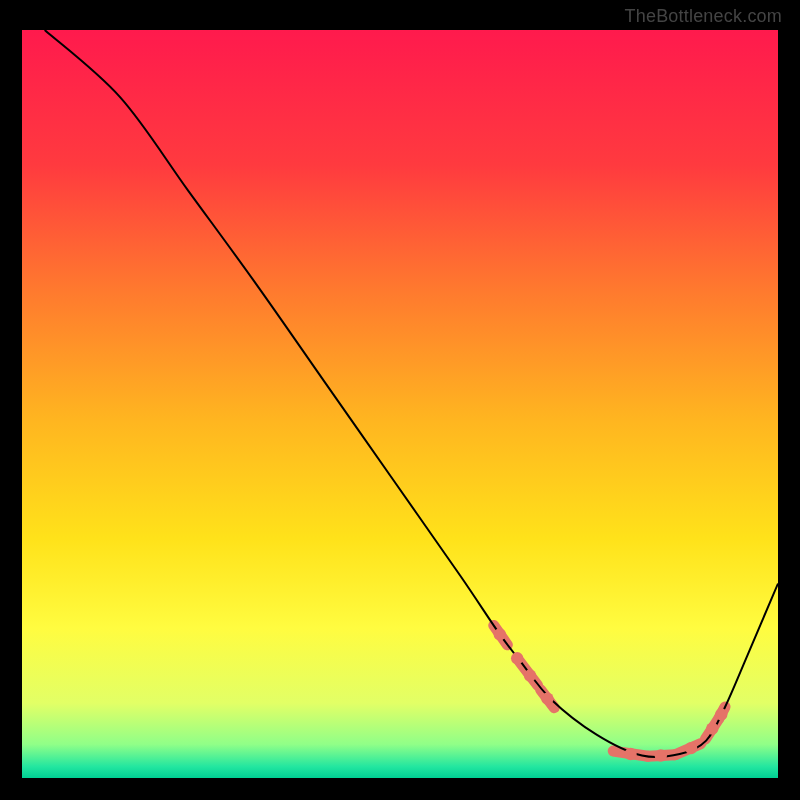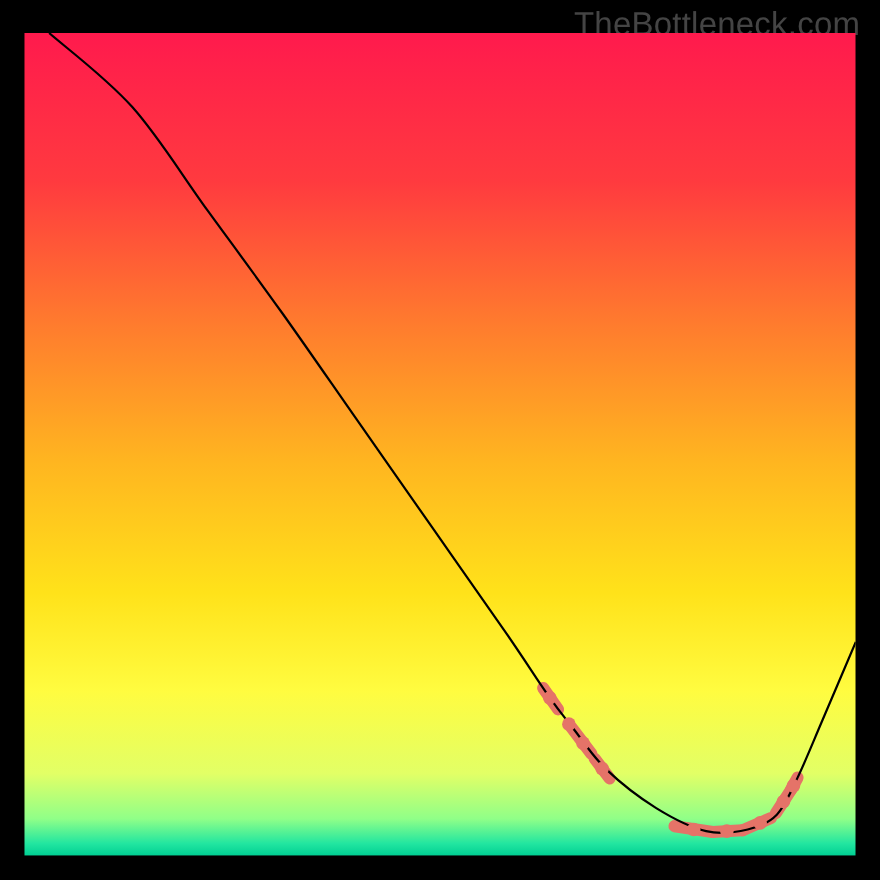--- a/index.html
+++ b/index.html
@@ -15,21 +15,21 @@
     position: relative;
     width: 800px;
     height: 800px;
     background: #000;
   }
   .watermark {
     position: absolute;
     top: 6px;
     right: 18px;
     color: #444;
-    font-size: 30px;
+    font-size: 18px;
     font-weight: 500;
     letter-spacing: 0.2px;
     user-select: none;
     margin-left: 48px;
   }
   .plot {
     position: absolute;
     left: 22px;
     top: 30px;
     width: 756px;

